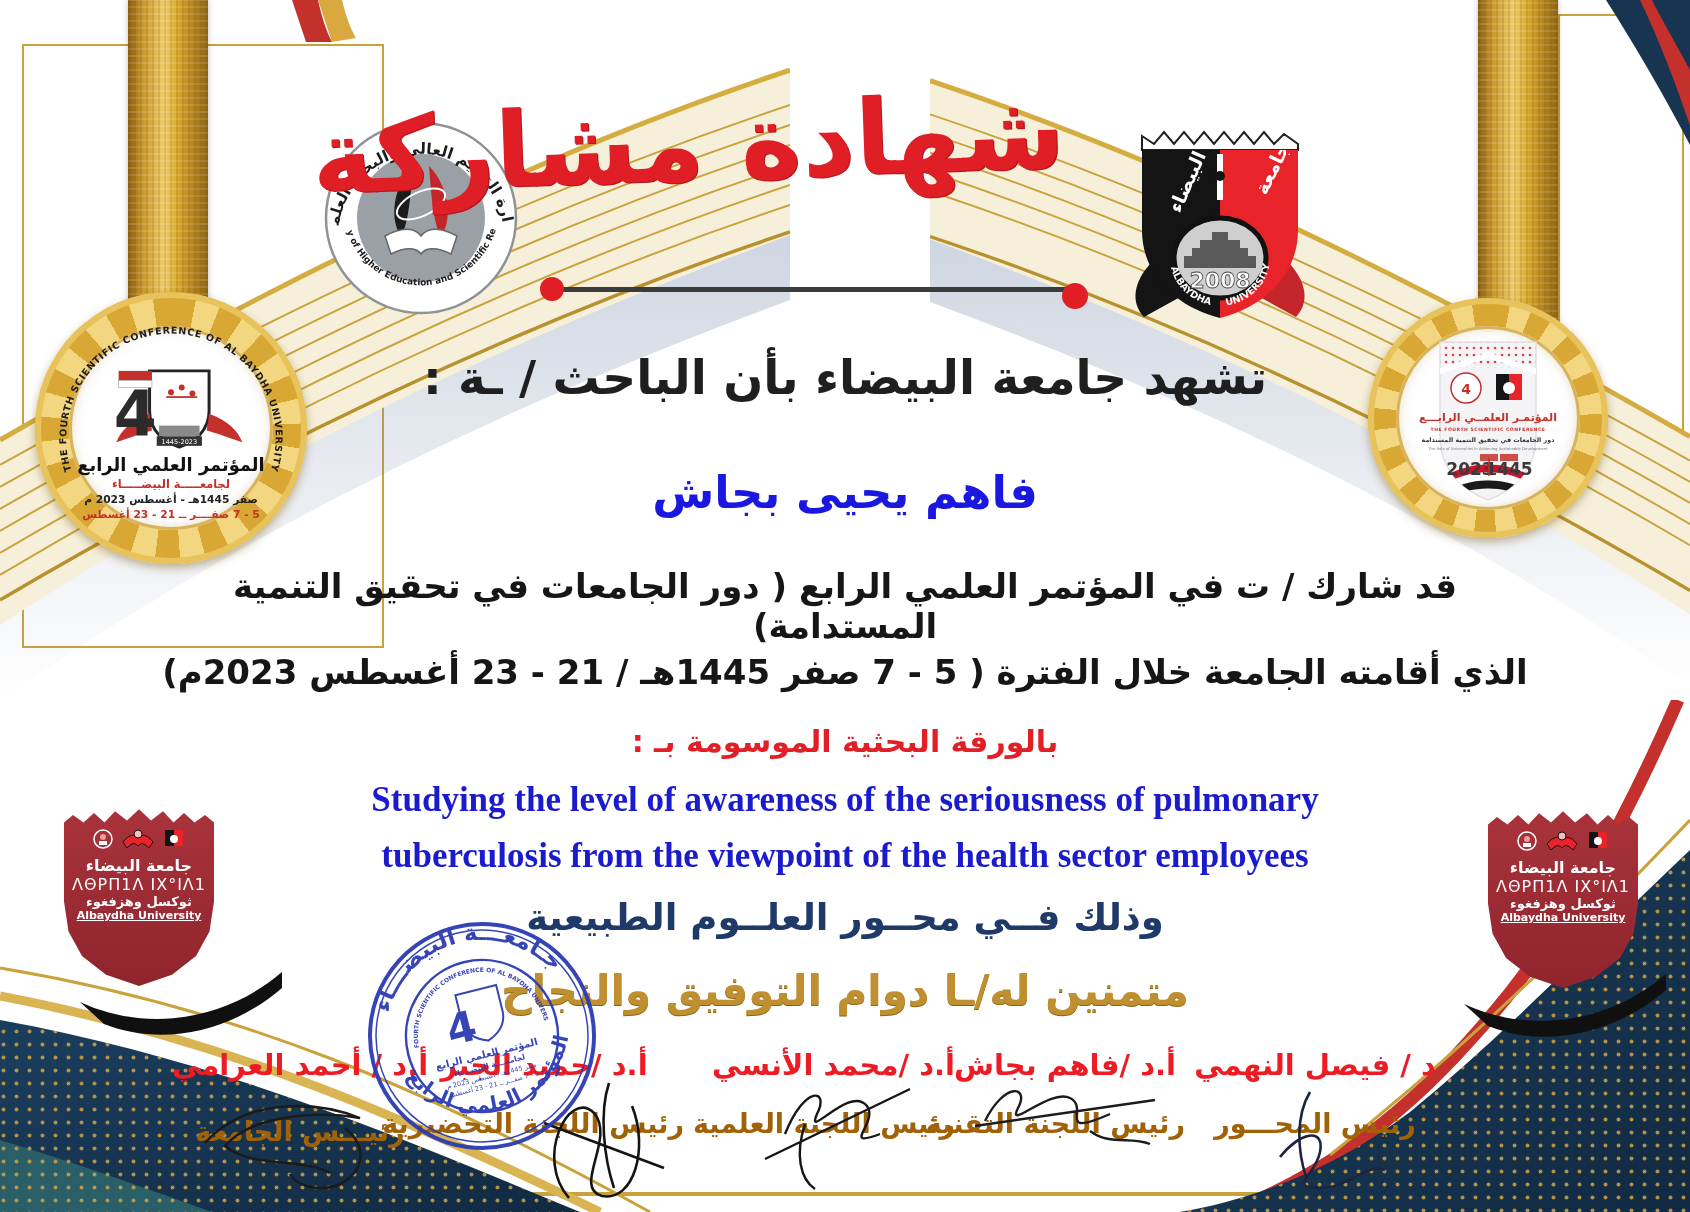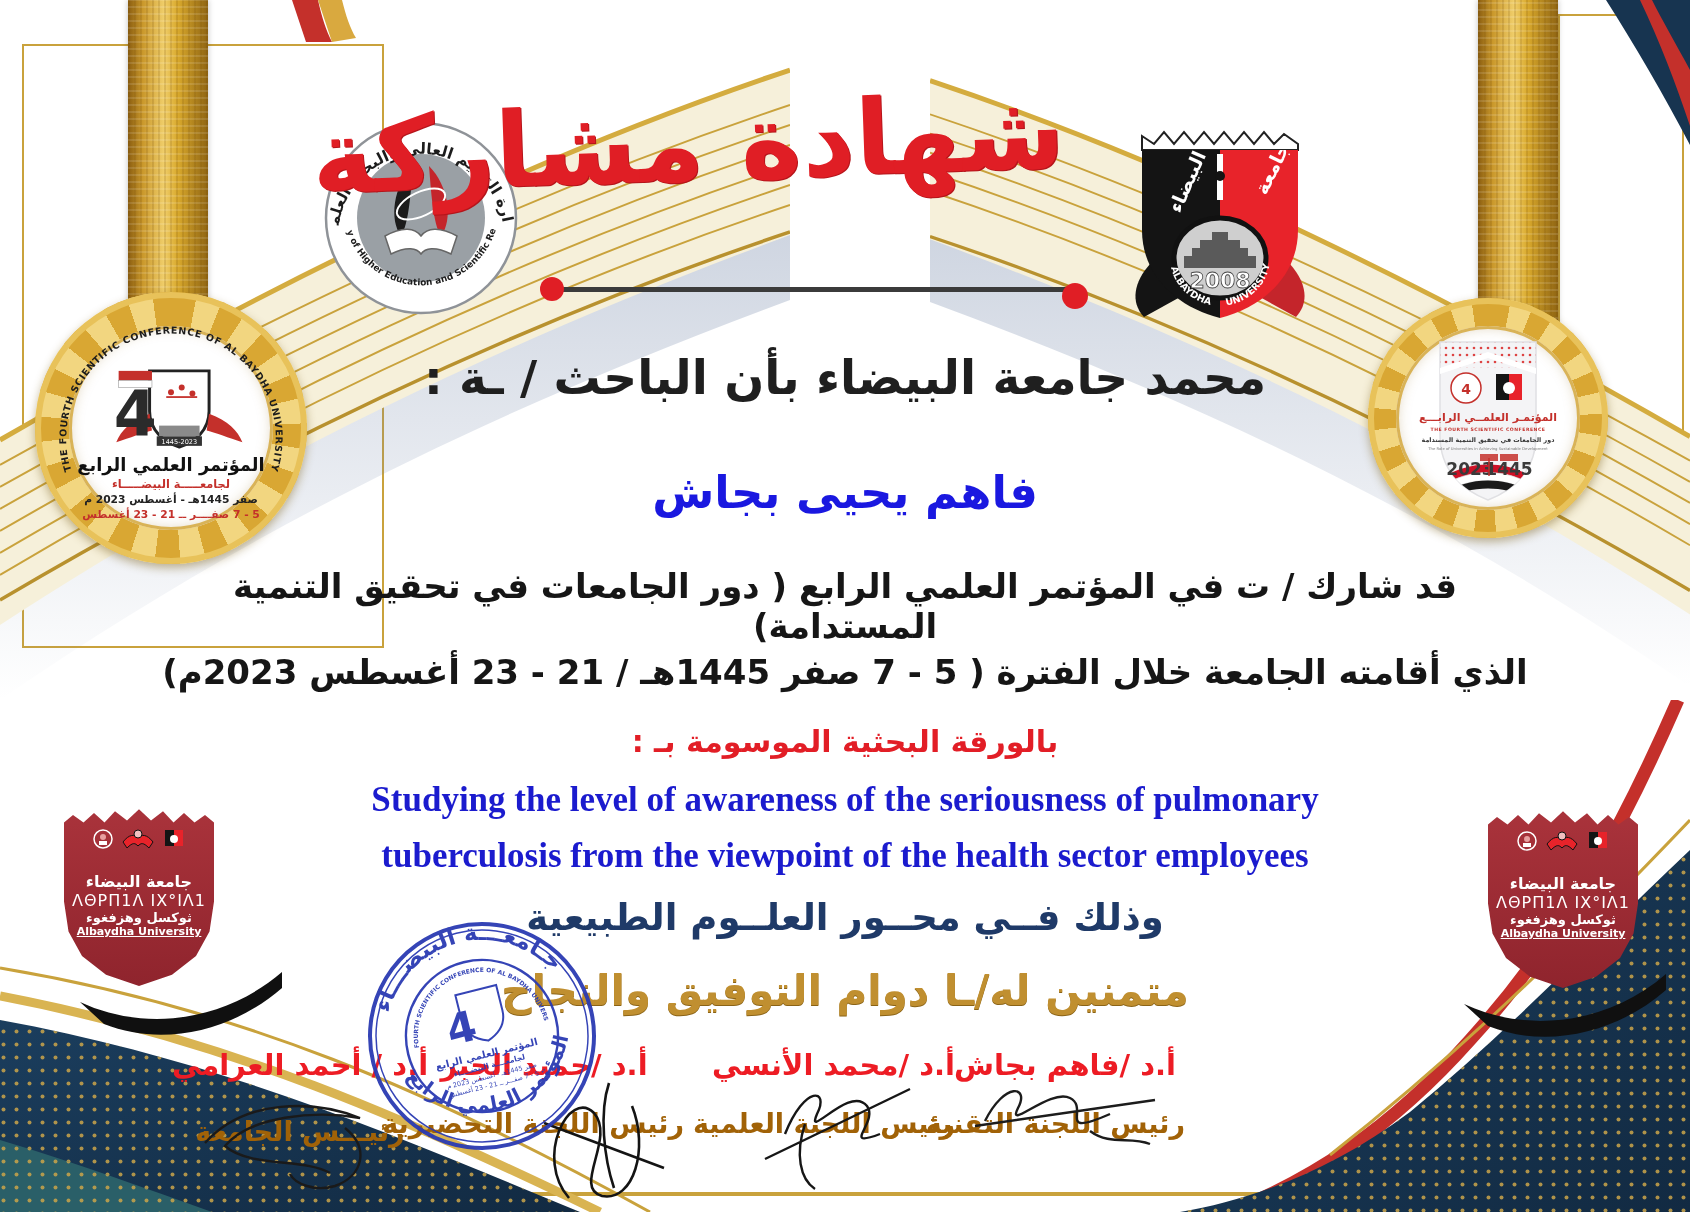--- a/index.html
+++ b/index.html
@@ -32,21 +32,21 @@
   
   .sig-block{position:absolute;top:1048px;text-align:center;direction:rtl;}
   .sig-name{font-size:29px;font-weight:bold;color:#ed1c24;white-space:nowrap;}
   .sig-title{font-size:27px;font-weight:bold;color:#a16207;margin-top:26px;white-space:nowrap;}
   .sig-ink{position:absolute;pointer-events:none;}
   
   .mshield{position:absolute;width:150px;height:188px;}
   .mshield .body{width:100%;height:100%;text-align:center;color:#fff;
      clip-path:polygon(0% 13%,6% 9%,13% 13%,20% 8%,27% 13%,34% 7%,42% 12%,50% 6%,58% 12%,66% 7%,73% 13%,80% 8%,87% 13%,94% 9%,100% 13%,100% 55%,97% 71%,88% 84%,72% 94%,50% 100%,28% 94%,12% 84%,3% 71%,0% 55%);
      background:linear-gradient(180deg,#ab343c,#8f242d);}
-  .mshield .l1{font-size:16px;font-weight:bold;margin-top:20px;}
+  .mshield .l1{font-size:16px;font-weight:bold;margin-top:4px;}
   .mshield .l2{font-size:16px;letter-spacing:1px;}
   .mshield .l3{font-size:13px;font-weight:bold;}
   .mshield .l4{font-size:11px;font-weight:bold;text-decoration:underline;}
   .minilogos{display:flex;justify-content:center;gap:7px;padding-top:28px;align-items:center;}
   
   .callig{font-size:104px;font-weight:bold;color:#e01e25;direction:rtl;transform:rotate(-2deg);
           text-shadow:1px 1px 0 #b5151b;white-space:nowrap;}
 </style>
 </head>
 <body>
@@ -240,21 +240,21 @@
       <text x="100" y="124" font-size="6.4" font-weight="bold" fill="#333" text-anchor="middle" direction="rtl">دور الجامعات في تحقيق التنمية المستدامة</text>
       <text x="100" y="132" font-size="3.8" fill="#777" text-anchor="middle">The Role of Universities in Achieving Sustainable Development</text>
       <rect x="92" y="136" width="18" height="7" fill="#c4302b" opacity="0.85"></rect>
       <rect x="112" y="136" width="18" height="7" fill="#c4302b" opacity="0.85"></rect>
       <text x="82" y="157" font-size="17" font-weight="bold" fill="#3a3a3a" text-anchor="middle">2023</text>
       <text x="121" y="157" font-size="17" font-weight="bold" fill="#3a3a3a" text-anchor="middle">1445</text>
       <line x1="101" y1="140" x2="101" y2="158" stroke="#c4302b" stroke-width="1.5"></line>
     </svg>
   </div>
 
-  <div class="row heading" style="top:350px;">محمد جامعة البيضاء بأن الباحث / ـة  :</div>
+  <div class="row heading" style="top:350px;">تشهد جامعة البيضاء بأن الباحث / ـة  :</div>
   <div class="row bodyln" style="top:566px;">قد شارك / ت  في المؤتمر العلمي الرابع ( دور الجامعات في تحقيق التنمية المستدامة)</div>
   <div class="row bname" style="top:466px;">فاهم يحيى بجاش</div>
   <div class="row bodyln" style="top:652px;">الذي أقامته الجامعة خلال الفترة ( 5 - 7  صفر 1445هـ / 21 - 23  أغسطس 2023م)</div>
   <div class="row redlbl" style="top:724px;">بالورقة البحثية الموسومة بـ :</div>
   <div class="row engttl" style="top:780px;">Studying the level of awareness of the seriousness of pulmonary</div>
   <div class="row engttl" style="top:836px;">tuberculosis from the viewpoint of  the health sector employees</div>
   <div class="row navyln" style="top:896px;">وذلك فــي محــور العلــوم الطبيعية</div>
   <div class="row goldln" style="top:966px;">متمنين له/ـا  دوام التوفيق والنجاح</div>
 
   <div class="mshield" style="left:64px;top:798px;">
@@ -306,20 +306,27 @@
       <div class="l1">جامعة البيضاء</div>
       <div class="l2">ΛΘΡΠ1Λ ΙΧ°ΙΛ1</div>
       <div class="l3">ثوكسل وهزفغوء</div>
       <div class="l4">Albaydha University</div>
     </div>
     <svg class="abs" style="left:-30px;top:164px;" width="210" height="90" viewBox="0 0 210 90">
       <path d="M6,40 C70,70 150,60 208,10 L208,26 C160,68 90,86 30,62 Z" fill="#101010"></path>
     </svg>
   </div>
 
+  <div class="sig-block" style="left:1185px;width:260px;">
+    <div class="sig-name">د / فيصل النهمي</div>
+    <div class="sig-title">رئيس المحـــور</div>
+    <svg class="sig-ink" style="left:55px;top:34px;" width="150" height="115" viewBox="0 0 150 115">
+      <path d="M70,10 C55,35 58,70 66,95 M40,75 C60,50 85,45 80,70 C76,92 50,105 75,106 C105,110 125,80 145,88" stroke="#1d2440" stroke-width="2.6" fill="none"></path>
+    </svg>
+  </div>
 
   <div class="sig-block" style="left:945px;width:240px;">
     <div class="sig-name">أ.د /فاهم بجاش</div>
     <div class="sig-title">رئيس اللجنة التقنية</div>
     <svg class="sig-ink" style="left:25px;top:18px;" width="190" height="110" viewBox="0 0 190 110">
       <path d="M15,55 C35,15 60,20 48,42 C36,66 80,22 100,32 C120,42 85,72 140,48 M5,60 L185,34 M120,65 C140,80 160,70 180,78" stroke="#1c1c1c" stroke-width="2.4" fill="none"></path>
     </svg>
   </div>
 
   <div class="sig-block" style="left:715px;width:240px;">

